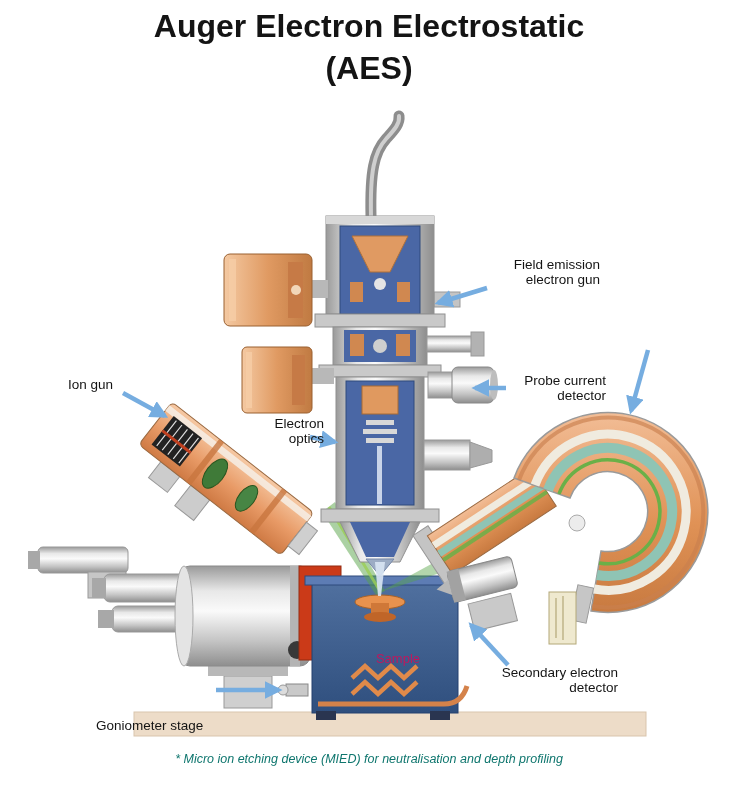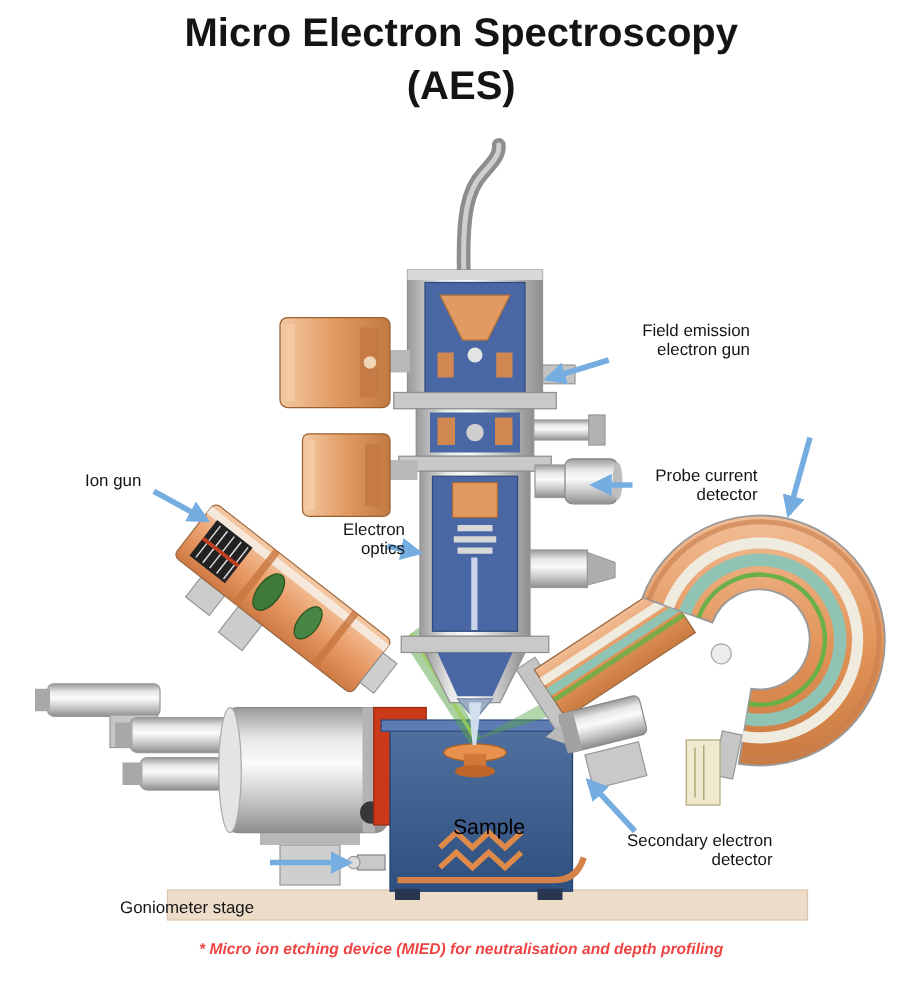--- a/index.html
+++ b/index.html
@@ -5,22 +5,22 @@
   *{margin:0;padding:0;box-sizing:border-box}
   html,body{background:#ffffff}
   body{font-family:"Liberation Sans",sans-serif}
   .canvas{position:relative;width:738px;height:803px;background:#fff;overflow:hidden}
   .diagram-svg{position:absolute;left:0;top:0}
   .title{position:absolute;left:0;width:100%;text-align:center;font-weight:700;font-size:32px;color:#141414}
   .t1{top:8px}
   .t2{top:50px}
   .label{position:absolute;font-size:13.5px;line-height:1.12;color:#141414;white-space:pre-line;text-align:right}
   .label.left{text-align:center}
-  .label.white{color:#000000;font-size:17px}
-  .footnote{position:absolute;left:0;top:752px;width:100%;text-align:center;font-style:italic;font-weight:700;font-size:12.5px;color:#ef4444}
+  .label.white{color:#be185d;font-size:13px}
+  .footnote{position:absolute;left:0;top:752px;width:100%;text-align:center;font-style:italic;font-weight:400;font-size:12.5px;color:#0f766e}
 </style>
 </head>
 <body>
 
 <div class="canvas">
 
   <svg class="diagram-svg" width="738" height="803" viewBox="0 0 738 803">
     <defs>
       <linearGradient id="metalV" x1="0" y1="0" x2="1" y2="0">
         <stop offset="0" stop-color="#9a9a9a"></stop>
@@ -207,21 +207,21 @@
       <path d="M487 288 L438 303" marker-end="url(#ah)"></path>
       <path d="M648 350 L631 411" marker-end="url(#ah)"></path>
       <path d="M506 388 L475 388" marker-end="url(#ah)"></path>
       <path d="M123 393 L165 416" marker-end="url(#ah)"></path>
       <path d="M310 437 L335 442" marker-end="url(#ah)"></path>
       <path d="M508 665 L471 625" marker-end="url(#ah)"></path>
       <path d="M216 690 L279 690" marker-end="url(#ah)"></path>
     </g>
   </svg>
 
-  <div class="title t1">Micro Electron Spectroscopy</div>
+  <div class="title t1">Auger Electron Electrostatic</div>
   <div class="title t2">(AES)</div>
 
   <div class="label left" style="left:68px;top:377px">Ion gun</div>
   <div class="label" style="left:468px;top:257px;width:132px">Field emission
 electron gun</div>
   <div class="label" style="left:498px;top:373px;width:108px">Probe current
 detector</div>
   <div class="label" style="left:252px;top:416px;width:72px">Electron
 optics</div>
   <div class="label white" style="left:340px;top:652px;width:80px">Sample</div>

